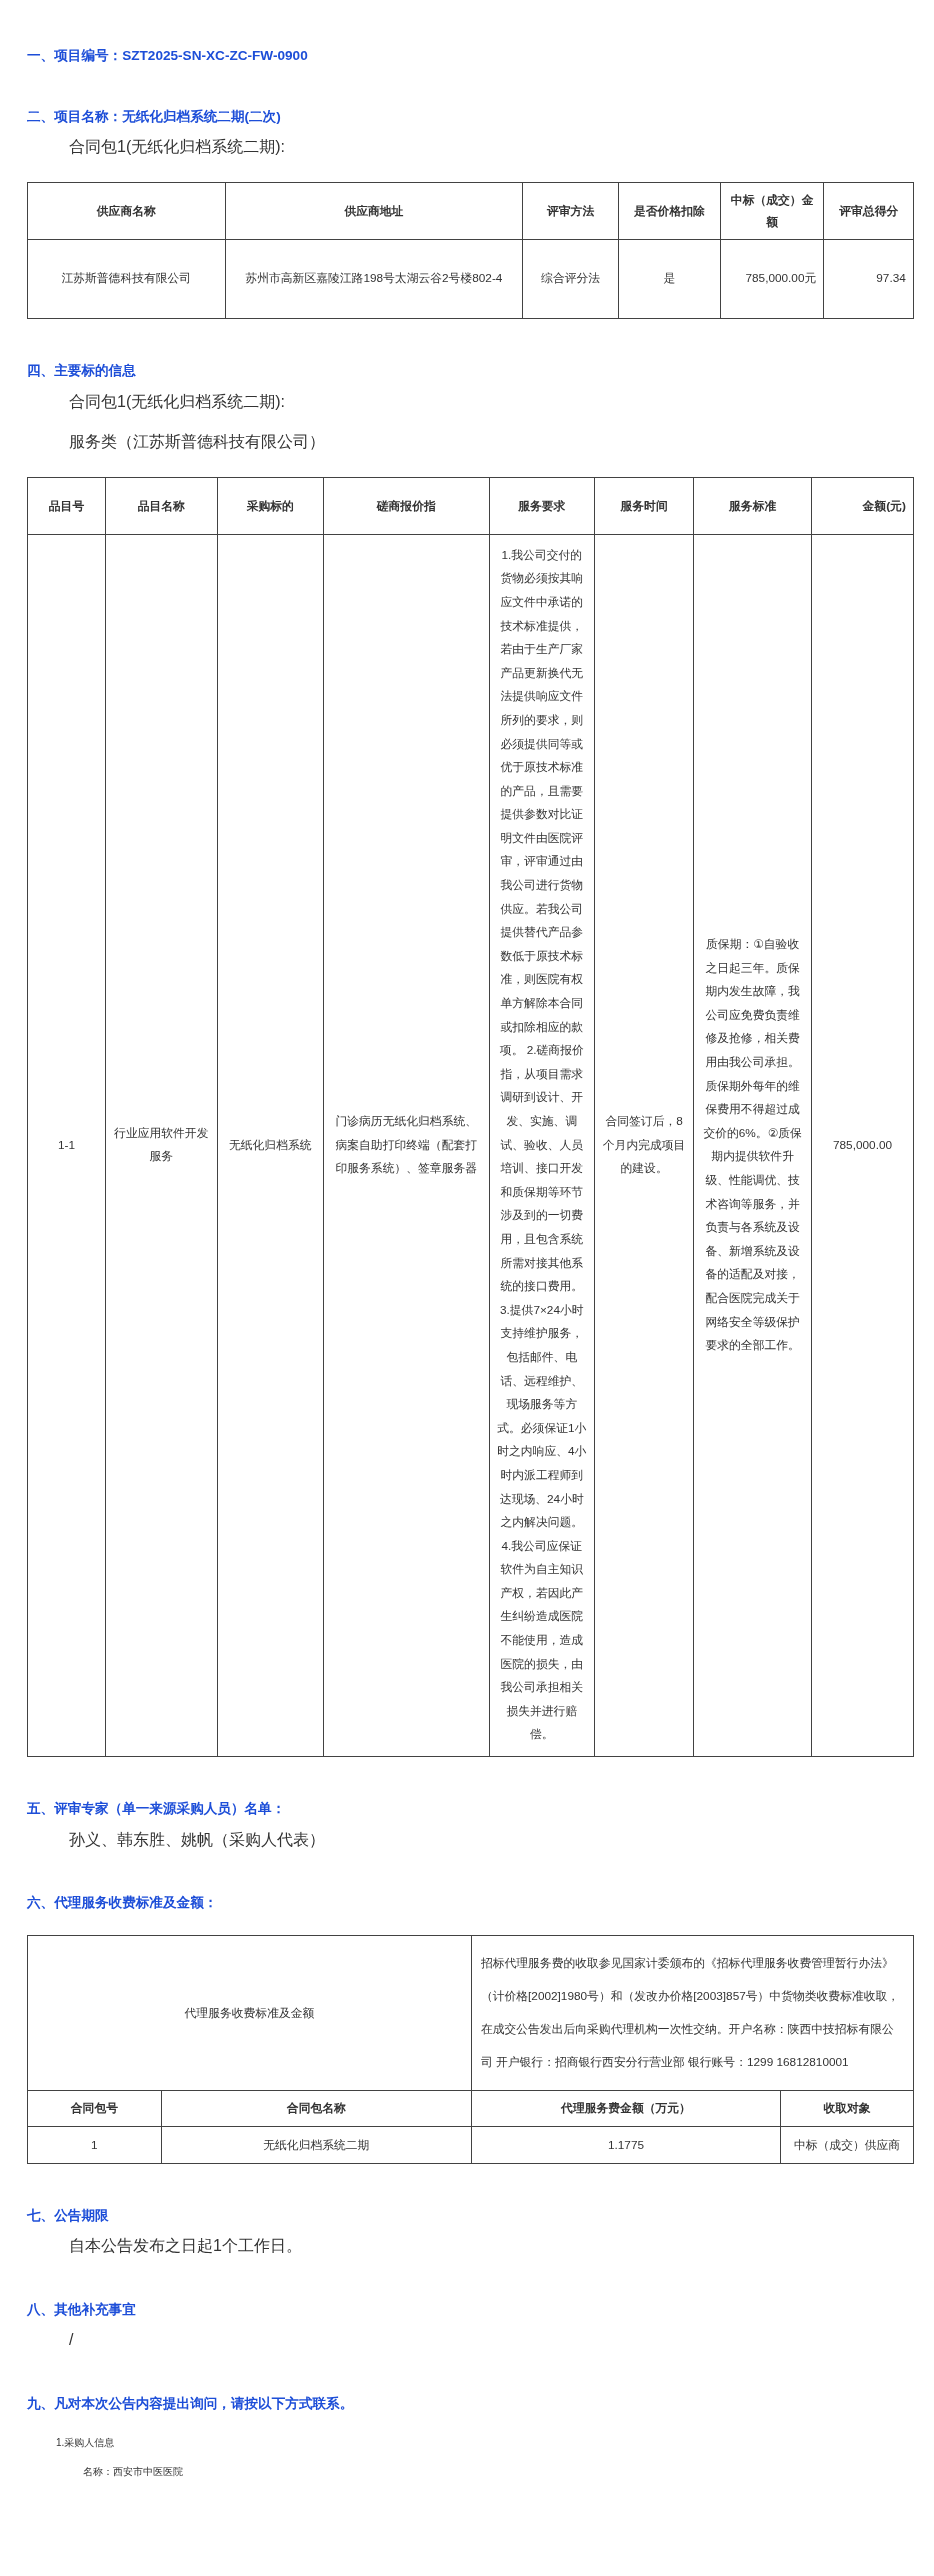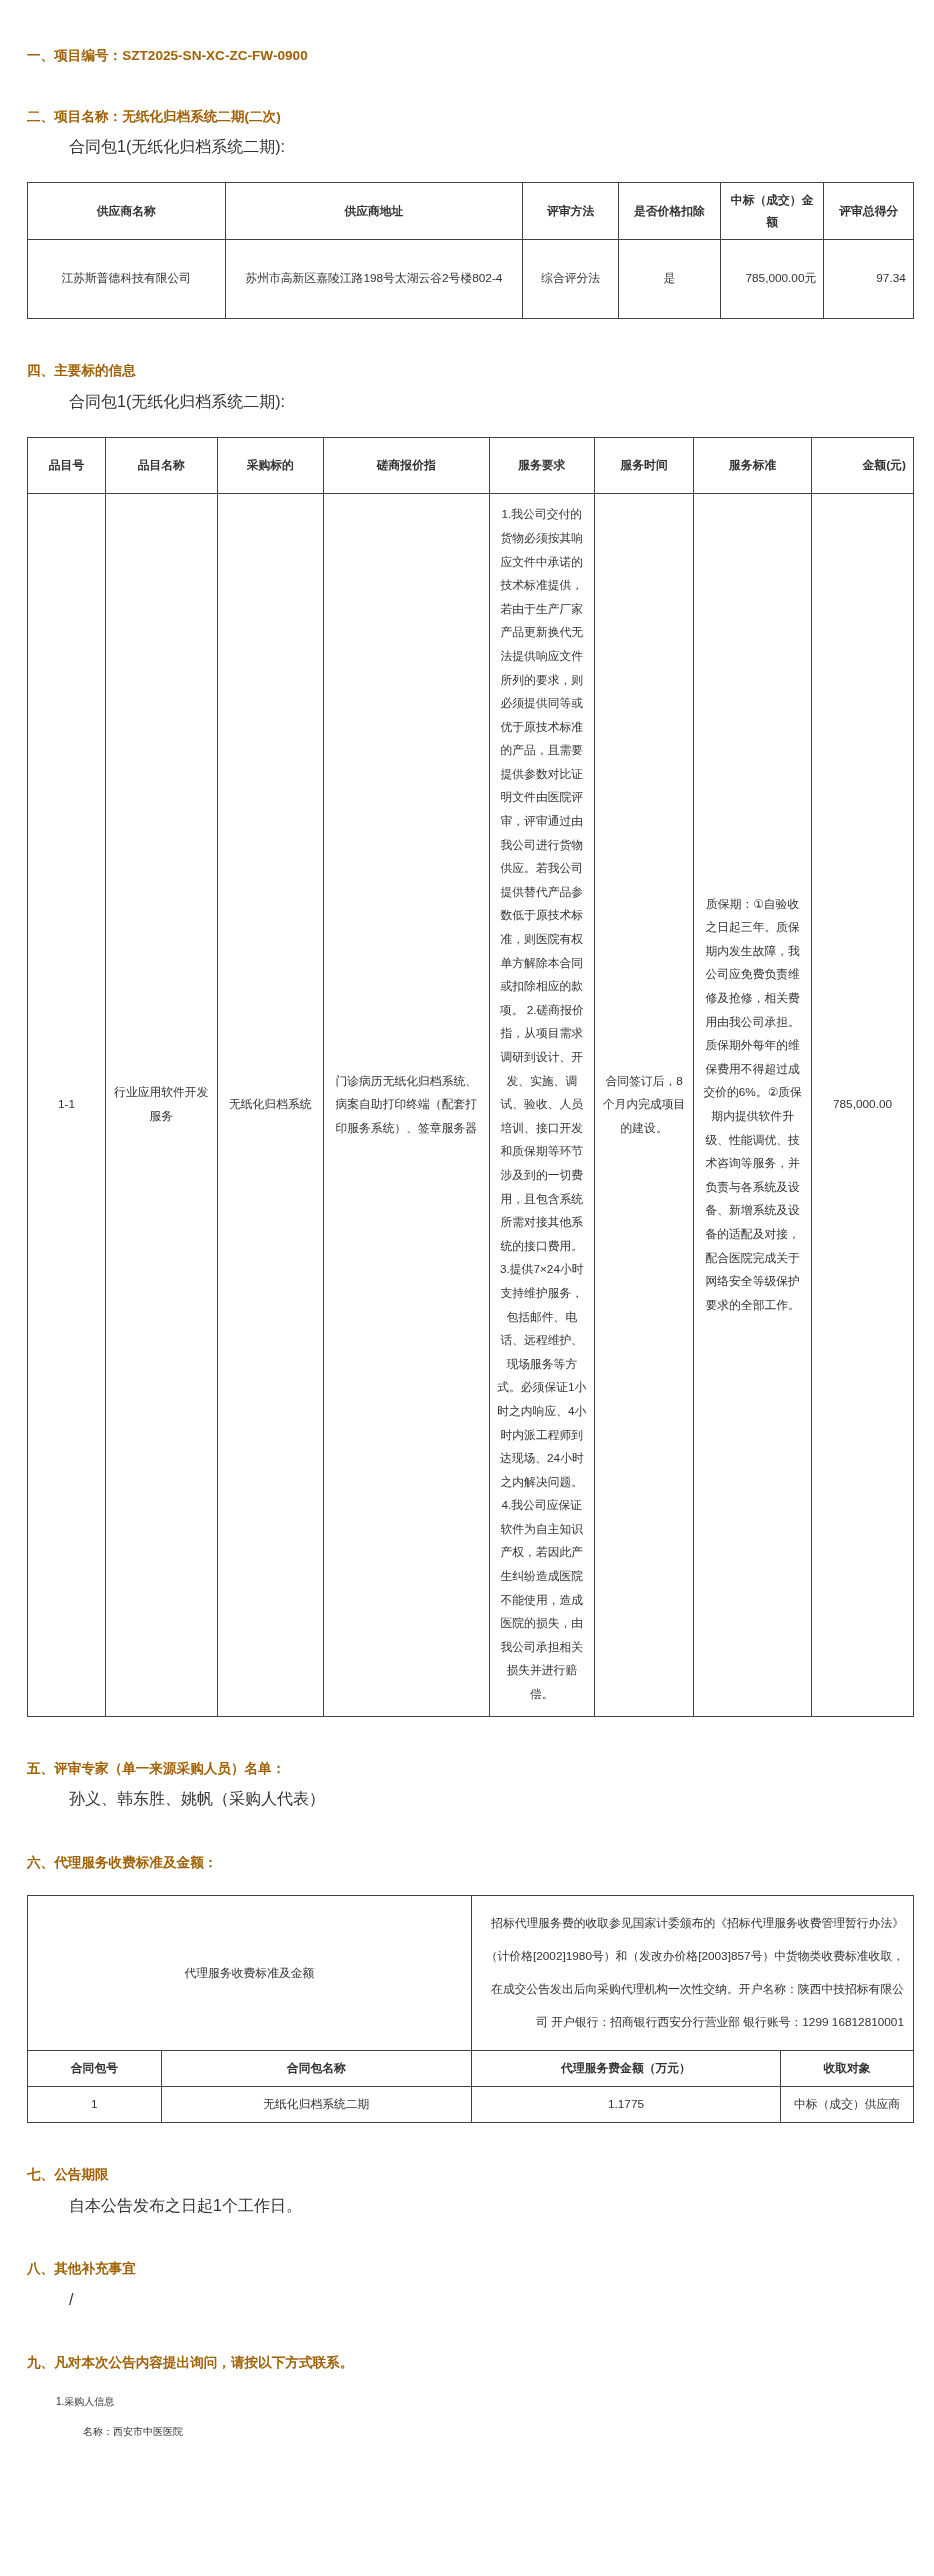--- a/index.html
+++ b/index.html
@@ -3,21 +3,21 @@
 <meta charset="utf-8">
 <style>
   html,body{margin:0;padding:0;background:#fff;}
   body{
     width:934px;
     font-family:"Liberation Sans","DejaVu Sans",sans-serif;
     color:#333333;
     -webkit-font-smoothing:antialiased;
   }
   .page{padding:23.5px 20px 23.5px 27px;}
-  .sec-title{font-size:13.6px;font-weight:700;color:#a16207;margin:43px 0 0 0;line-height:1.3;}
+  .sec-title{font-size:13.6px;font-weight:700;color:#1d4ed8;margin:43px 0 0 0;line-height:1.3;}
   .sec-title.first{margin-top:23.5px;}
   .sub{font-size:16px;color:#333333;margin:11px 0 0 42px;line-height:1.4;}
   .sub.tight{margin-top:18px;}
 
   table.t{width:100%;border-collapse:collapse;table-layout:fixed;margin-top:23.5px;}
   table.t th,table.t td{
     border:0.9px solid #424242;
     font-size:11.8px;color:#333333;
     text-align:center;vertical-align:middle;
     padding:9px 5.4px;line-height:2;
@@ -26,21 +26,21 @@
   table.t th{font-weight:700;}
   table.t1 th{height:45px;line-height:1.9;padding:5.4px 5.4px;}
   table.t1 td{height:60px;}
   table.t2 th{height:45px;line-height:1.9;padding:5.4px 3.6px;}
   table.t2 td{padding:9px 6.3px;}
   .num{text-align:right !important;padding-right:7.2px !important;}
   .num-h{text-align:right !important;padding-right:7.2px !important;}
 
   table.t3 td,table.t3 th{line-height:1.6;padding:8.1px 7.2px;}
   table.t3 .label-cell{font-weight:400;}
-  table.t3 .desc-cell{line-height:2.8;padding:11px 9px;text-align:right;}
+  table.t3 .desc-cell{line-height:2.8;padding:11px 9px;text-align:left;}
   table.t3 .plain{font-weight:700;}
 
   .contact{font-size:10px;color:#333333;line-height:1.4;}
   .contact.lvl1{margin:23.5px 0 0 29px;}
   .contact.lvl2{margin:15.4px 0 0 56px;}
 </style>
 </head>
 <body>
 
 <div class="page">
@@ -81,20 +81,21 @@
         <td>综合评分法</td>
         <td>是</td>
         <td class="num">785,000.00元</td>
         <td class="num">97.34</td>
       </tr>
     </tbody>
   </table>
 
   <div class="sec-title">四、主要标的信息</div>
   <p class="sub">合同包1(无纸化归档系统二期):</p>
+  <p class="sub tight">服务类（江苏斯普德科技有限公司）</p>
 
   <table class="t t2">
     <colgroup>
       <col style="width:8.8%">
         <col style="width:12.6%">
         <col style="width:12.0%">
         <col style="width:18.7%">
       <col style="width:11.9%">
         <col style="width:11.2%">
         <col style="width:13.3%">

